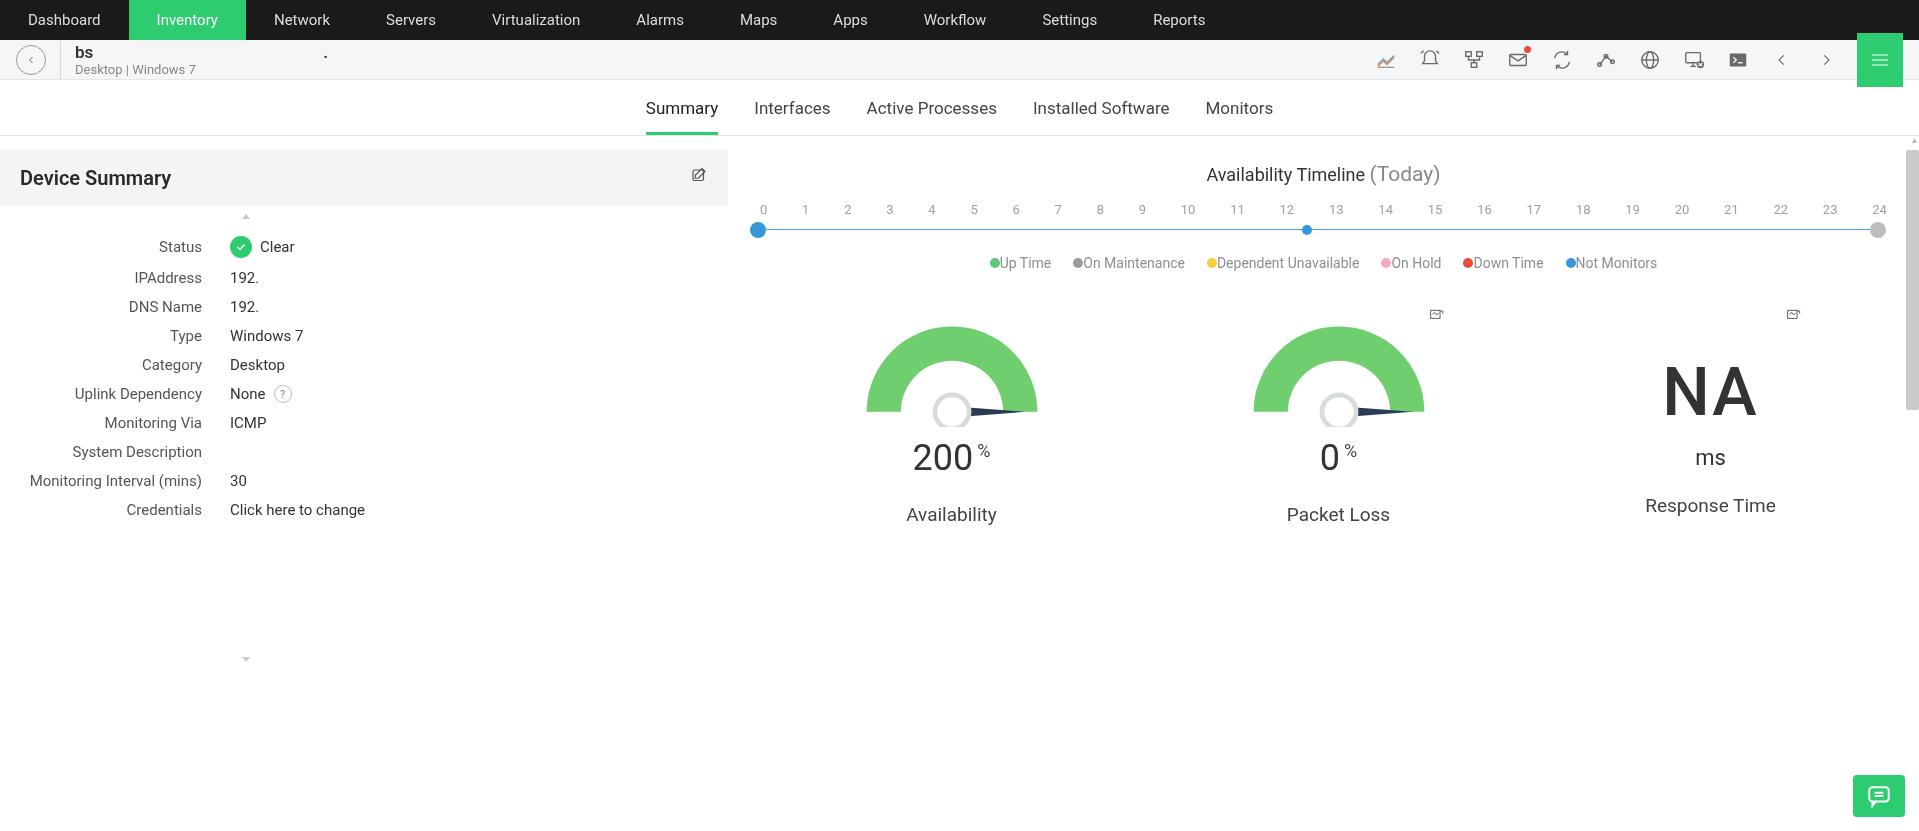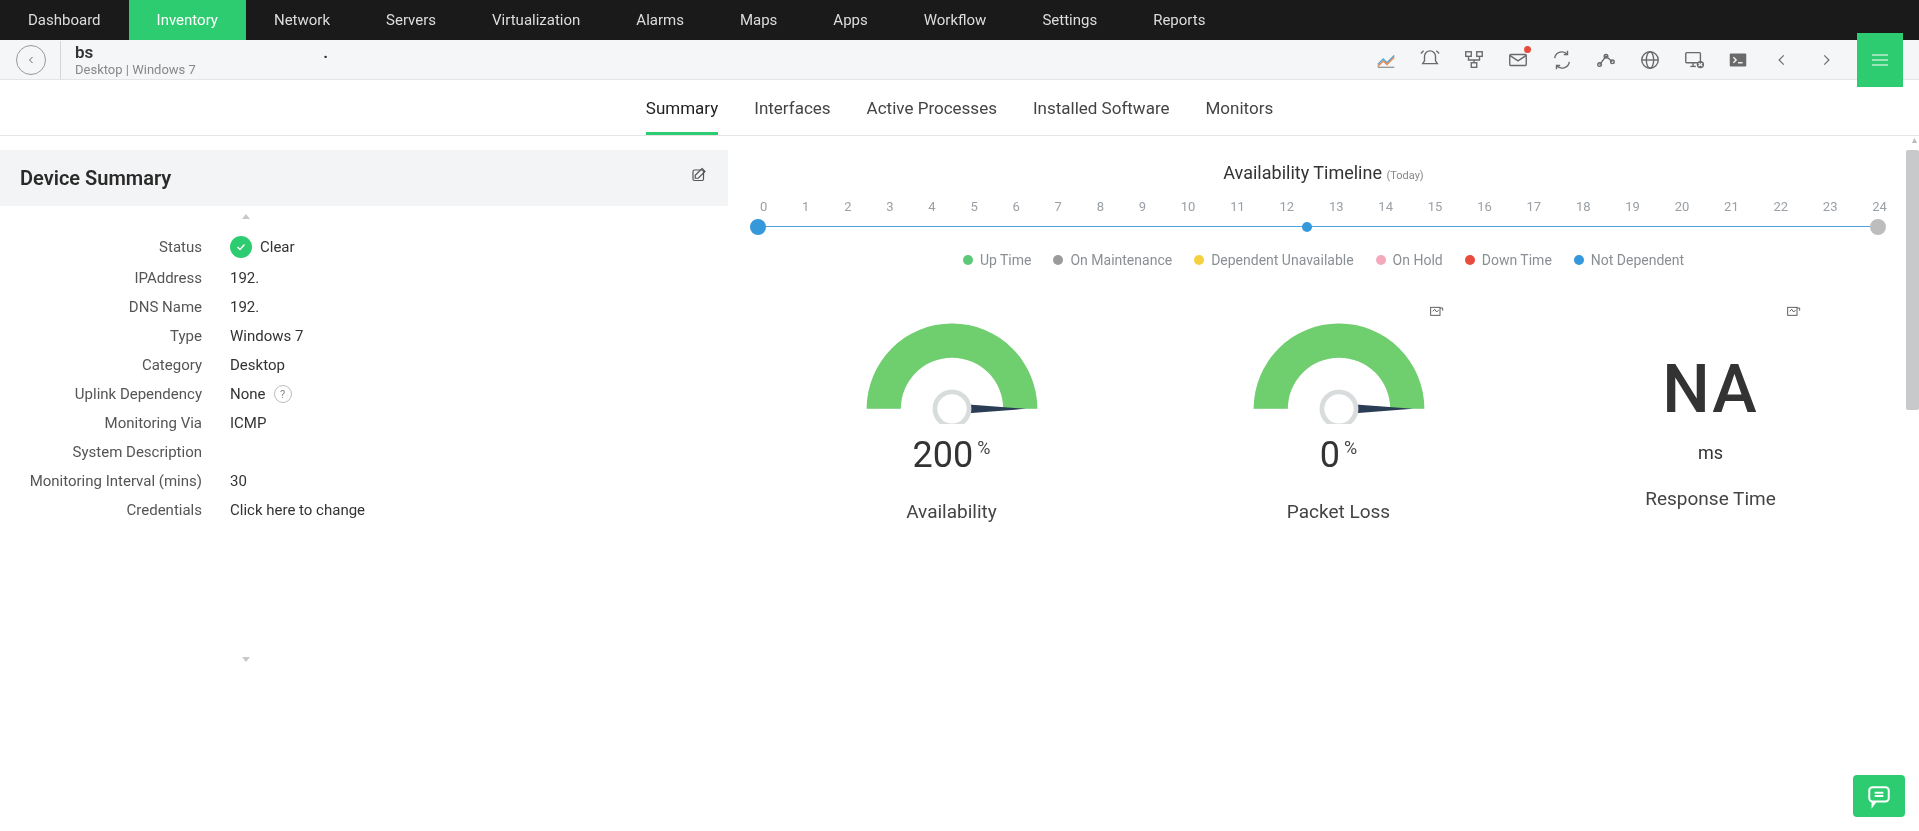--- a/index.html
+++ b/index.html
@@ -159,21 +159,21 @@
     left: 240px;
     width: 12px; height: 12px;
     color: #bbb;
     cursor: pointer;
   }
   .vhandle.top { top: 72px; }
   .vhandle.bot { bottom: 4px; }
   .linklike { cursor: pointer; }
   
   .timeline-title { text-align: center; font-size: 18px; color: #333; margin-top: 6px; }
-  .timeline-title .sub { color: #888; font-size: 11px; }
+  .timeline-title .sub { color: #888; font-size: 21px; }
   .hours {
     display: flex; justify-content: space-between;
     font-size: 13px; color: #9aa0a6;
     margin-top: 16px;
     padding: 0 2px;
   }
   .tl-track {
     position: relative;
     height: 14px;
     margin-top: 6px;
@@ -185,36 +185,36 @@
   .tl-dot {
     position: absolute; top: 0;
     width: 14px; height: 14px; border-radius: 50%;
   }
   .tl-legend {
     display: flex; justify-content: center; gap: 22px;
     margin-top: 18px;
     font-size: 14px; color: #8a8f95;
     flex-wrap: wrap;
   }
-  .lg { display: inline-flex; align-items: center; gap: 7px; }
+  .lg { display: inline-flex; align-items: center; }
   .lg .sw { width: 10px; height: 10px; border-radius: 50%; }
   
   .gauges {
     display: flex;
     justify-content: space-around;
     margin-top: 46px;
     align-items: flex-start;
   }
   .gaugebox { text-align: center; position: relative; }
   .gauge { position: relative; width: 200px; height: 110px; margin: 0 auto; }
   .gval { font-size: 36px; color: #333; margin-top: 10px; }
   .gval .unit { font-size: 18px; vertical-align: super; margin-left: 4px; color: #444; }
   .glabel { font-size: 19px; color: #444; margin-top: 24px; }
   .bigna { font-size: 67px; font-weight: 500; color: #333; letter-spacing: 2px; margin-top: 36px; }
-  .msunit { font-size: 18px; color: #333; margin-top: 14px; }
+  .msunit { font-size: 22px; color: #333; margin-top: 14px; }
   .histicn { position: absolute; top: -10px; right: -6px; cursor: pointer; }
   .histicn svg { width: 18px; height: 16px; stroke: #555; fill: none; stroke-width: 1.4; }
   
   .scrollpeek {
     position: fixed;
     right: 0; top: 150px;
     width: 13px; height: 260px;
     background: #c8c9ca;
     border-radius: 2px;
   }
@@ -493,21 +493,21 @@
         <span class="lg">
           <span class="sw" style="background: rgb(245, 169, 188);"></span>
           <span>On Hold</span>
         </span>
         <span class="lg">
           <span class="sw" style="background: rgb(231, 76, 60);"></span>
           <span>Down Time</span>
         </span>
         <span class="lg">
           <span class="sw" style="background: rgb(52, 152, 219);"></span>
-          <span>Not Dependent</span>
+          <span>Not Monitors</span>
         </span>
       </div>
 
     <div class="gauges">
       <div class="gaugebox">
         <div class="gauge" id="gauge1"><svg width="200" height="110" viewBox="0 0 200 116">
               <path d="M 10 100 A 90 90 0 0 1 190 100 L 154 100 A 54 54 0 0 0 46 100 Z" fill="#e9eceb"></path>
               <path d="M 10 100.00999999999999 A 90 90 0 1 1 190 100 L 154 100 A 54 54 0 1 0 46 100.01 Z" fill="#6fcf6f"></path>
               <polygon points="100,94 178,100 100,106" fill="#2b3d55"></polygon>
               <circle cx="100" cy="100" r="18" fill="#fff" stroke="#d9dcdd" stroke-width="5"></circle>

